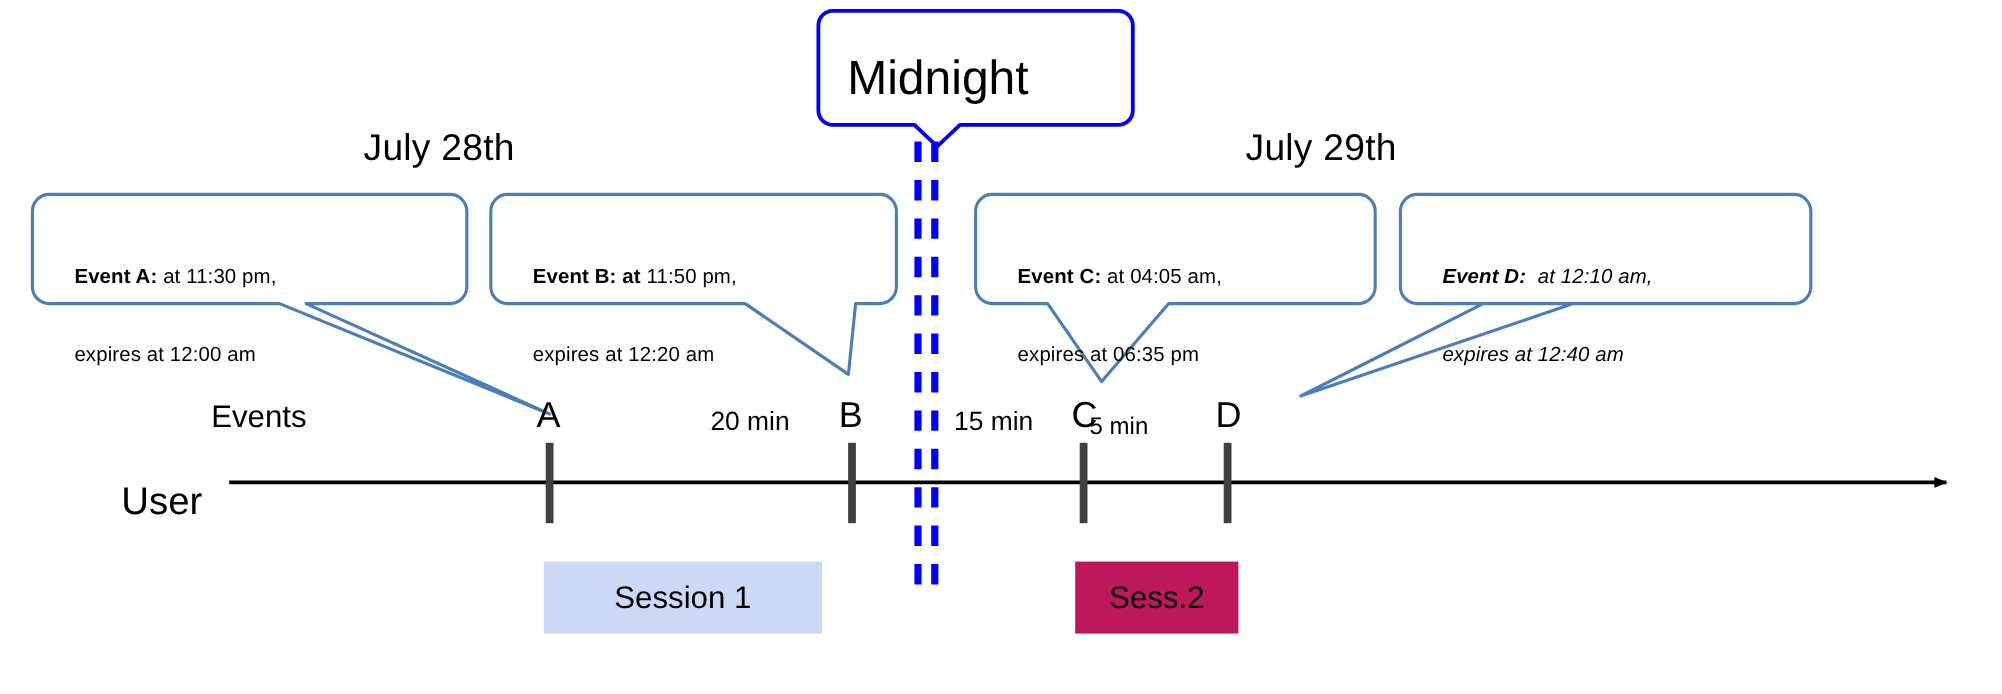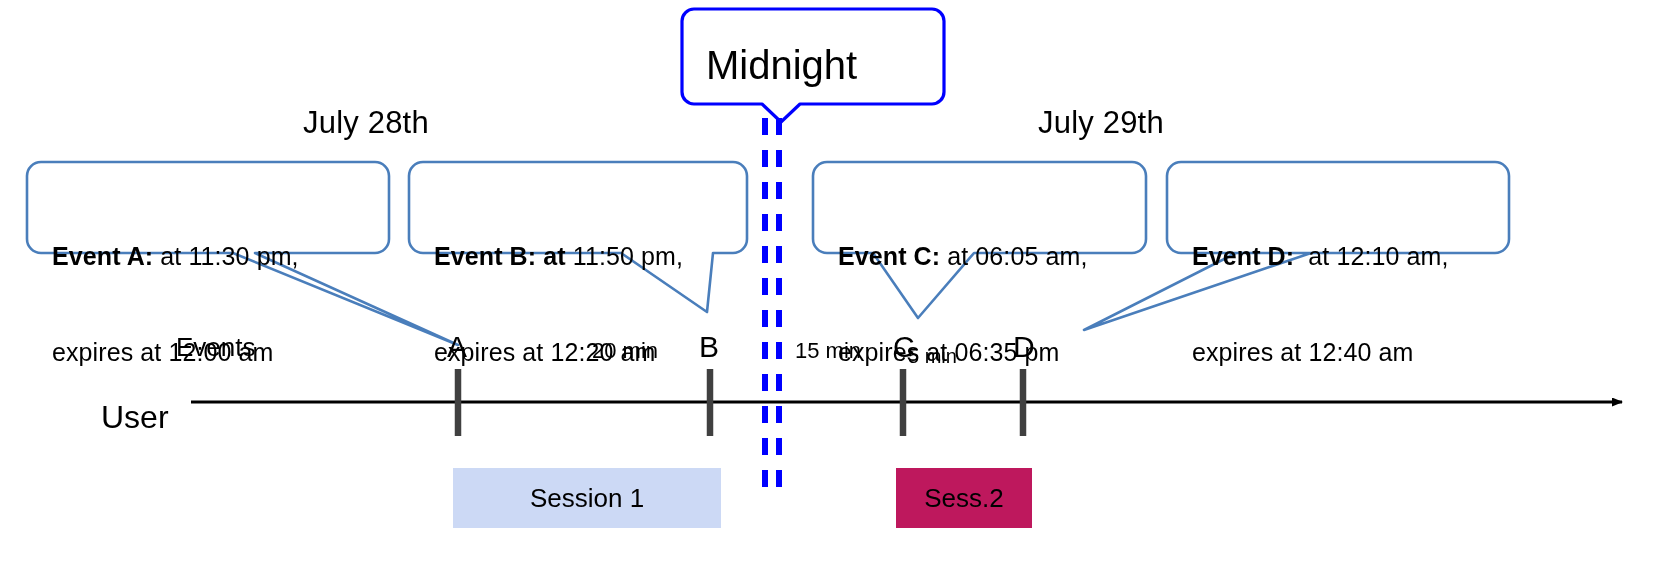--- a/index.html
+++ b/index.html
@@ -13,21 +13,21 @@
   svg.layer{position:absolute;left:0;top:0;width:1668px;height:578px;overflow:visible;}
   svg.layer.under{z-index:1;}
 
   .txt{position:absolute;z-index:4;white-space:pre;line-height:1.25;}
 
   
   .date-head{font-size:31px;letter-spacing:.2px;}
 
   
   .callout-text{
-    font-size:25px;line-height:1.28;letter-spacing:.1px;
+    font-size:17px;line-height:1.28;letter-spacing:.1px;margin-left:10px;
   }
   .callout-text b{font-weight:bold;}
 
   
   .midnight-label{font-size:40px;}
 
   
   .lbl-events{font-size:26px;}
   .lbl-user{font-size:32px;}
 
@@ -89,21 +89,21 @@
     </g>
 
     <line x1="191" y1="402" x2="1622" y2="402" stroke="#000000" stroke-width="3.2" marker-end="url(#arrowhead)"></line>
 
     <line x1="458" y1="369" x2="458" y2="436" stroke="#404040" stroke-width="6.5"></line>
     <line x1="710" y1="369" x2="710" y2="436" stroke="#404040" stroke-width="6.5"></line>
     <line x1="903" y1="369" x2="903" y2="436" stroke="#404040" stroke-width="6.5"></line>
     <line x1="1023" y1="369" x2="1023" y2="436" stroke="#404040" stroke-width="6.5"></line>
   </svg>
 
-  <div class="session-box" style="left:453px;top:468px;width:268px;height:60px;background:#ccd9f5;">
+  <div class="session-box" style="left:453px;top:468px;width:232px;height:60px;background:#ccd9f5;">
     <span>Session 1</span>
   </div>
   <div class="session-box" style="left:896px;top:468px;width:136px;height:60px;background:#be185d;">
     <span>Sess.2</span>
   </div>
 
   <div class="txt midnight-label" style="left:706px;top:40px;">Midnight</div>
 
   <div class="txt date-head" style="left:303px;top:104px;">July 28th</div>
   <div class="txt date-head" style="left:1038px;top:104px;">July 29th</div>
@@ -112,25 +112,25 @@
     <div><b>Event A:</b><span> at 11:30 pm,</span></div>
     <div>expires at 12:00 am</div>
   </div>
 
   <div class="txt callout-text" style="left:434px;top:176px;">
     <div><b>Event B: at</b><span> 11:50 pm,</span></div>
     <div>expires at 12:20 am</div>
   </div>
 
   <div class="txt callout-text" style="left:838px;top:176px;">
-    <div><b>Event C:</b><span> at 06:05 am,</span></div>
+    <div><b>Event C:</b><span> at 04:05 am,</span></div>
     <div>expires at 06:35 pm</div>
   </div>
 
-  <div class="txt callout-text" style="left:1192px;top:176px;">
+  <div class="txt callout-text" style="left:1192px;top:176px;font-style:italic;">
     <div><b>Event D:</b><span>  at 12:10 am,</span></div>
     <div>expires at 12:40 am</div>
   </div>
 
   <div class="txt lbl-events" style="left:176px;top:331px;">Events</div>
   <div class="txt lbl-user" style="left:101px;top:383px;margin-top:14px;">User</div>
 
   <div class="txt tick-letter" style="left:447px;top:328px;">A</div>
   <div class="txt tick-letter" style="left:699px;top:328px;">B</div>
   <div class="txt tick-letter" style="left:893px;top:328px;">C</div>

